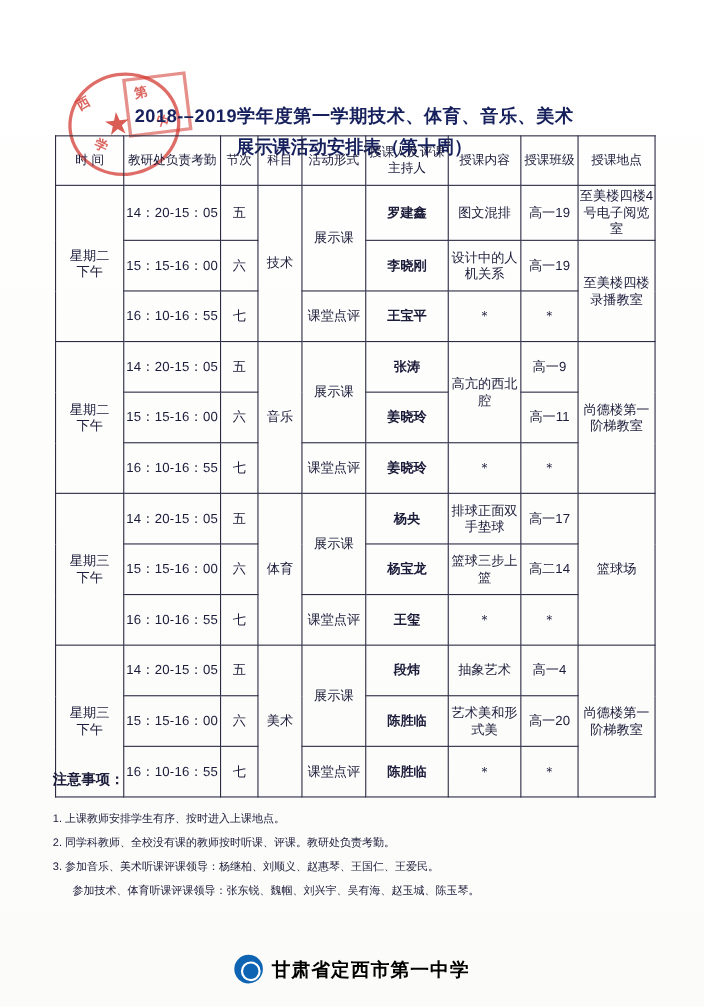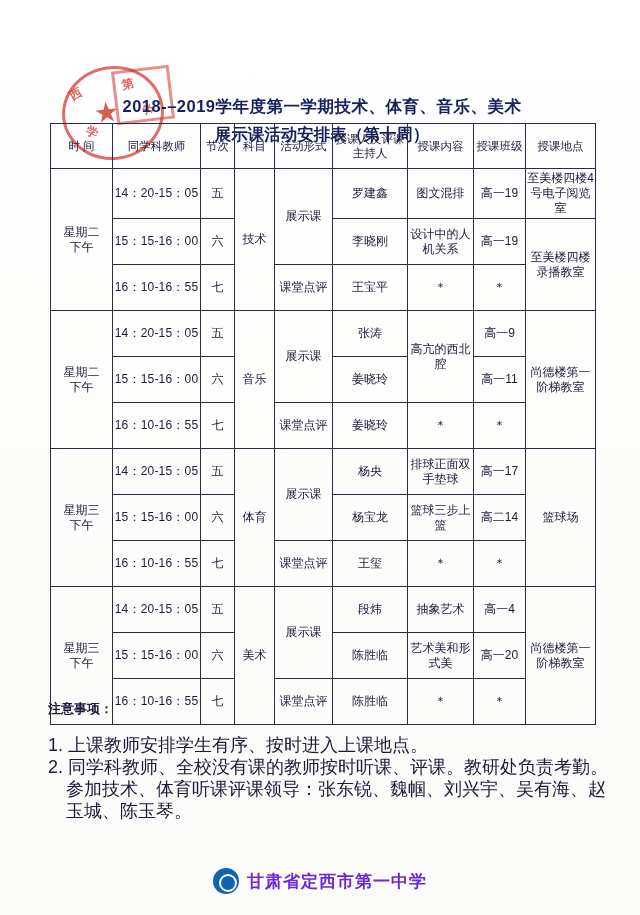--- a/index.html
+++ b/index.html
@@ -122,40 +122,40 @@
     line-height: 14px;
   }
   td.day {
     font-size: 12.5px;
     line-height: 17px;
   }
   td.time { font-size: 11.5px; letter-spacing: 0.2px; }
   td.period { font-size: 12px; }
   td.subject { font-size: 12.5px; }
   td.form { font-size: 12px; }
-  td.person { font-size: 12.5px; }
+  td.person { font-size: 12.5px; font-weight: bold; }
   td.content { font-size: 12px; line-height: 15px; margin-left: 28px; }
   td.cls { font-size: 12px; }
   td.place { font-size: 12px; line-height: 16px; }
   .rowh { height: 46px; }
 
   .notes {
     position: absolute;
     left: 48px;
     top: 700px;
     width: 560px;
     color: #1b1b3a;
   }
   .notes-title {
     font-size: 13px;
     font-weight: bold;
     margin-bottom: 16px;
   }
   .note-line {
-    font-size: 18px;
+    font-size: 10px;
     line-height: 22px;
   }
   .note-indent {
     padding-left: 18px;
   }
 
   .footer {
     position: absolute;
     left: 0;
     top: 868px;
@@ -179,21 +179,21 @@
     content: "";
     position: absolute;
     left: 6px; top: 6px;
     width: 14px; height: 14px;
     border: 2px solid #ffffff;
     border-radius: 50%;
   }
   .footer-text {
     font-size: 17px;
     font-weight: bold;
-    color: #6d28d9;
+    color: #000000;
     letter-spacing: 1px;
   }
 </style>
 </head>
 <body>
 
 <div class="page">
   <div class="paper-tint"></div>
 
   <div class="seal">
@@ -219,21 +219,21 @@
       <col style="width:40px">
       <col style="width:58px">
       <col style="width:75px">
       <col style="width:66px">
       <col style="width:52px">
       <col style="width:70px">
     </colgroup>
     <thead>
       <tr>
         <th>时  间</th>
-        <th>同学科教师</th>
+        <th>教研处负责考勤</th>
         <th>节次</th>
         <th>科目</th>
         <th>活动形式</th>
         <th>授课人及评课主持人</th>
         <th>授课内容</th>
         <th>授课班级</th>
         <th>授课地点</th>
       </tr>
     </thead>
     <tbody>
@@ -341,20 +341,21 @@
           <td class="content">＊</td>
           <td class="cls">＊</td>
         </tr>
       </tbody>
   </table>
 
   <div class="notes">
     <div class="notes-title">注意事项：</div>
     <div class="note-line">1. 上课教师安排学生有序、按时进入上课地点。</div>
     <div class="note-line">2. 同学科教师、全校没有课的教师按时听课、评课。教研处负责考勤。</div>
+    <div class="note-line">3. 参加音乐、美术听课评课领导：杨继柏、刘顺义、赵惠琴、王国仁、王爱民。</div>
     <div class="note-line note-indent">参加技术、体育听课评课领导：张东锐、魏帼、刘兴宇、吴有海、赵玉城、陈玉琴。</div>
   </div>
 
   <div class="footer">
     <div class="footer-inner">
       <span class="logo"></span>
       <span class="footer-text">甘肃省定西市第一中学</span>
     </div>
   </div>
 </div>

